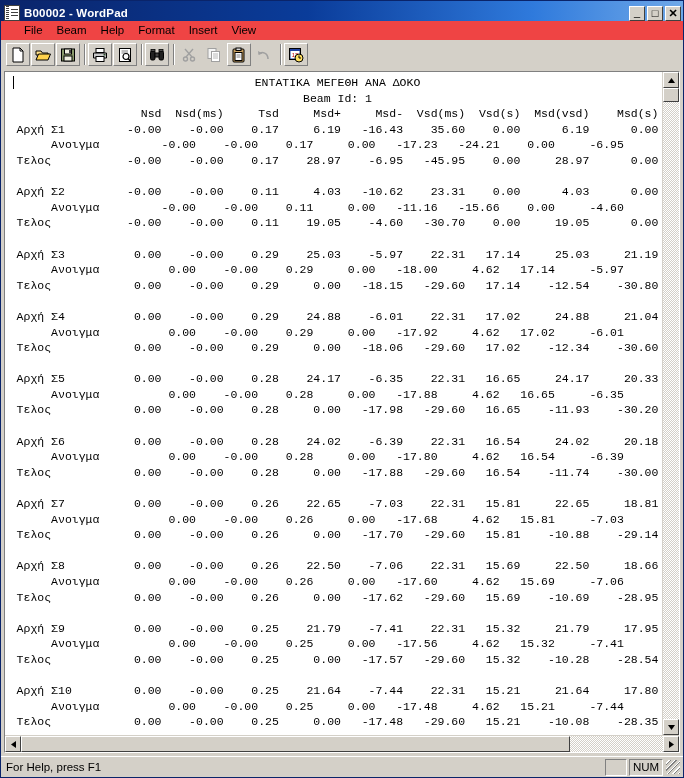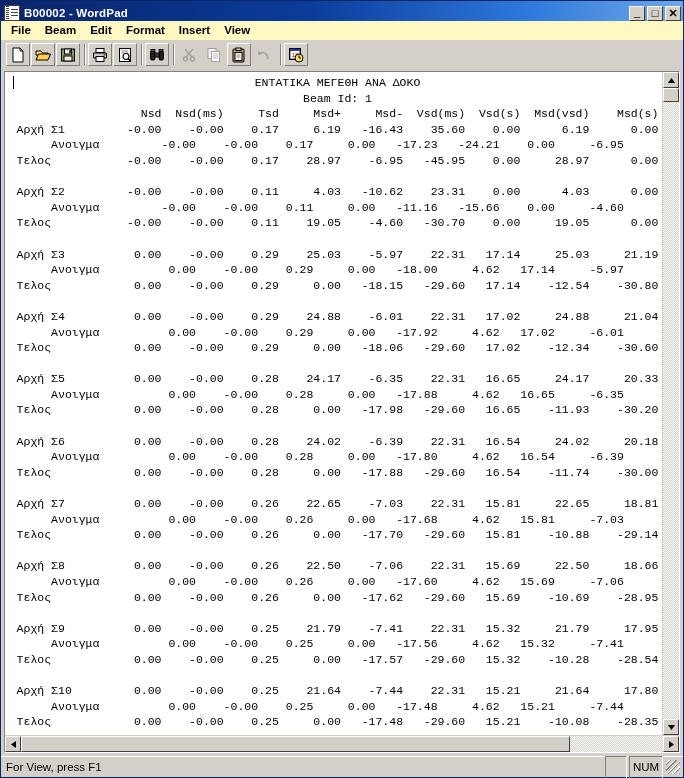--- a/index.html
+++ b/index.html
@@ -98,25 +98,24 @@
     color: #000;
   }
   .cap-min .glyph { align-items: flex-end; padding-bottom: 2px; font-size: 11px; }
   .cap-max .glyph { font-size: 11px; }
   .cap-close .glyph { font-size: 11px; font-weight: bold; }
 
   
   .menubar {
     height: 19px;
     min-height: 19px;
-    background: #fef9c3;
-    display: flex;
-    align-items: center;
-    padding-left: 3px;
-    font-weight: bold;
+    background: #ef4444;
+    display: flex;
+    align-items: center;
+    padding-left: 16px;
   }
   .menu-item {
     padding: 2px 7px 3px 7px;
     color: #000;
     font-size: 11.5px;
     white-space: nowrap;
     cursor: default;
   }
 
   
@@ -287,21 +286,21 @@
   }
   .status-text {
     flex: 1 1 auto;
     padding-left: 5px;
     font-size: 11.5px;
     color: #000;
     white-space: nowrap;
   }
   .status-pane {
     width: 34px;
-    height: 23px;
+    height: 17px;
     margin-left: 2px;
     box-sizing: border-box;
     border-top: 1px solid #808080;
     border-left: 1px solid #808080;
     border-right: 1px solid #ffffff;
     border-bottom: 1px solid #ffffff;
     display: flex;
     align-items: center;
     justify-content: center;
     font-size: 11.5px;
@@ -344,21 +343,21 @@
       </div>
       <div class="cap-btn cap-close">
         <span class="glyph">✕</span>
       </div>
     </div>
   </div>
 
   <div class="menubar">
     <div class="menu-item">File</div>
     <div class="menu-item">Beam</div>
-    <div class="menu-item">Edit</div>
+    <div class="menu-item">Help</div>
     <div class="menu-item">Format</div>
     <div class="menu-item">Insert</div>
     <div class="menu-item">View</div>
   </div>
 
   <div class="toolbar">
 
     <div class="tb-btn raised">
       <svg width="16" height="16" viewBox="0 0 16 16">
         <path d="M3 1 h7 l3 3 v11 h-10 z" fill="#ffffff" stroke="#000000" stroke-width="1"></path>
@@ -554,19 +553,19 @@
           <svg width="5" height="7" viewBox="0 0 5 7">
             <path d="M0 0 V7 L5 3.5 Z" fill="#000000"></path>
           </svg>
         </div>
       </div>
 
     </div>
   </div>
 
   <div class="statusbar">
-    <div class="status-text">For View, press F1</div>
+    <div class="status-text">For Help, press F1</div>
     <div class="status-pane blank"></div>
     <div class="status-pane">NUM</div>
     <div class="grip"></div>
   </div>
 
 </div>
 
 </body></html>

